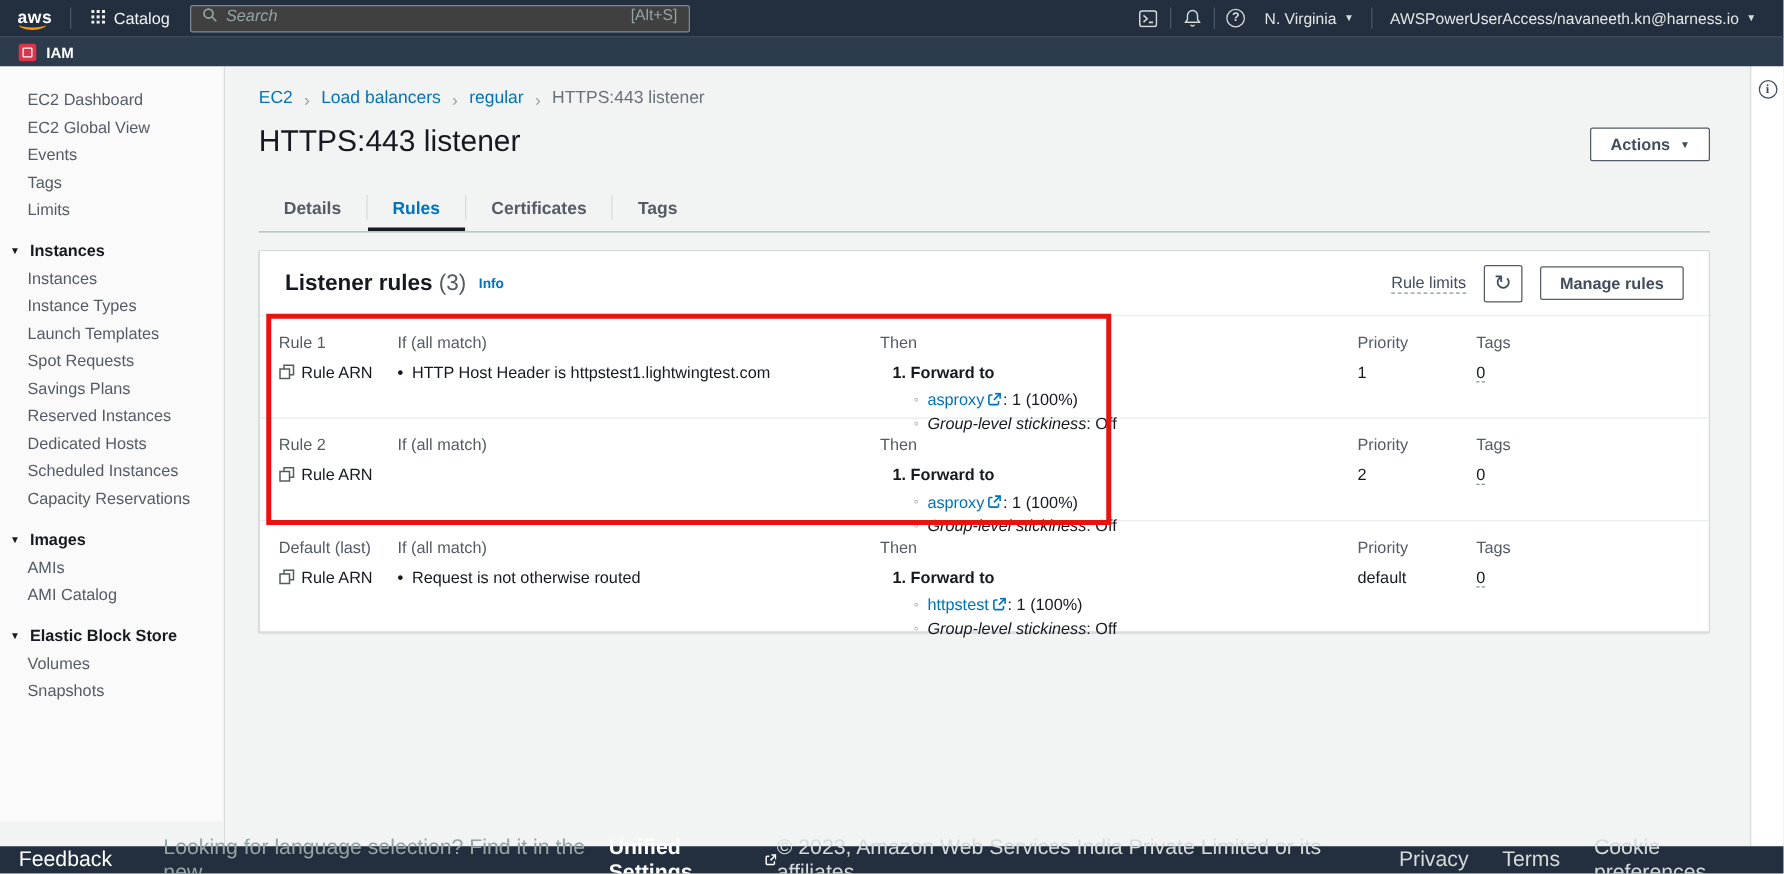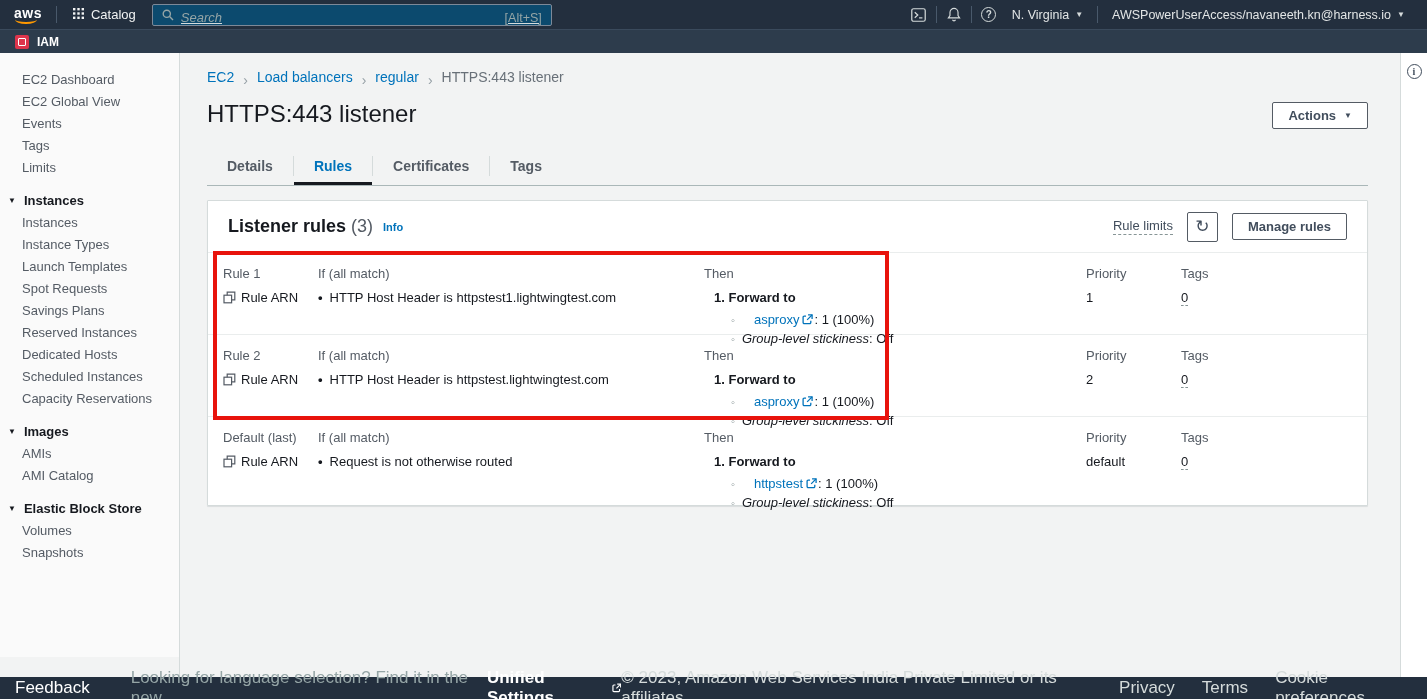--- a/index.html
+++ b/index.html
@@ -17,21 +17,21 @@
   }
   .aws-logo { position:relative; margin-left:12px; padding:0 10px 4px 2px;
     color:#fff; font-weight:bold; font-size:14px; letter-spacing:.5px; cursor:pointer; }
   .aws-logo::after { content:""; position:absolute; left:3px; width:22px; bottom:1px; height:7px;
     border-bottom:2px solid #ff9900; border-radius:50%; }
   .tb-sep { width:1px; height:17px; background:#49596b; margin:0 4px; }
   .services { display:flex; align-items:center; gap:7px; padding:0 12px; height:100%;
     font-size:13px; color:#f1f3f3; cursor:pointer; }
   .searchbox {
     width:400px; height:22px; margin-left:4px; border:1px solid #7d8998; border-radius:2px;
-    background:#0c4a6e; display:flex; align-items:flex-end; padding:0 9px; gap:7px;text-decoration:underline;
+    background:#404040; display:flex; align-items:flex-start; padding:0 9px; gap:7px;
   }
   .searchbox input { flex:1; background:transparent; border:none; outline:none;
     color:#fff; font-size:13px; font-family:"Liberation Sans", sans-serif; }
   .searchbox input::placeholder { color:#95a5a6; font-style:italic; }
   .search-kbd { color:#95a5a6; font-size:12.5px; }
   .tn-right { margin-left:auto; display:flex; align-items:center; margin-right:12px; }
   .tn-ico { display:flex; align-items:center; justify-content:center; width:26px; height:22px; cursor:pointer; }
   .help-circle { width:15px; height:15px; border:1.5px solid #d5dbdb; border-radius:50%;
     display:flex; align-items:center; justify-content:center; font-size:10px; font-weight:bold; color:#d5dbdb; }
   .help-circle::before { content:"?"; }
@@ -126,21 +126,21 @@
   .rrow.last { height:88px; border-bottom:none; }
   .col-h { color:#545b64; margin-bottom:9px; }
   .rule-name { color:#545b64; margin-bottom:9px; }
   .rule-arn { display:flex; align-items:center; gap:5px; color:#16191f; cursor:pointer; }
   .cond { color:#16191f; }
   .cond .b { font-weight:bold; margin-right:7px; }
   .fwd { font-weight:bold; color:#16191f; margin:0 0 7px 10px; }
   .sub { color:#16191f; margin-left:27px; margin-bottom:4px; display:flex; align-items:center; }
   .sub .ob { color:#879596; margin-right:7px; font-size:11px; }
   .sub .ob::before { content:"\25E6"; }
-  .tg-link { color:#0073bb; cursor:pointer;margin-left:12px; }
+  .tg-link { color:#0073bb; cursor:pointer; }
   .ext-ico { margin:0 1px 0 3px; display:inline-flex; }
   .stick-lab { font-style:italic; color:#16191f; }
   .val { color:#16191f; }
   .tags-link { color:#16191f; border-bottom:1px dashed #879596; cursor:pointer; }
 
   .red-box { position:absolute; left:5px; top:-2px; width:676px; height:169px;
     border:4px solid #e8130c; pointer-events:none; z-index:5; }
 
   
   .footer { position:absolute; bottom:0; left:0; right:0; height:22px; background:#232f3e;
@@ -366,21 +366,20 @@
               <div class="rule-arn">
                 <svg width="13" height="13" viewBox="0 0 13 13" fill="none" stroke="#545b64" stroke-width="1.2">
                   <rect x="1" y="4.2" width="7.6" height="7.6"></rect>
                     <path d="M4.2 4.2 V1.2 h7.6 v7.6 h-3"></path>
                 </svg>
                 <span>Rule ARN</span>
               </div>
             </div>
             <div>
               <div class="col-h">If (all match)</div>
-              <div class="cond"><span class="b">•</span><span>HTTP Host Header is httpstest.lightwingtest.com</span></div>
             </div>
             <div>
               <div class="col-h">Then</div>
               <div class="fwd">1. Forward to</div>
               <div class="sub">
                 <span class="ob"></span>
                 <span class="tg-link">asproxy</span>
                 <span class="ext-ico">
                   <svg width="11" height="11" viewBox="0 0 12 12" fill="none" stroke="#0073bb" stroke-width="1.4">
                     <path d="M4.4 2.2 H2.4 a1.2 1.2 0 0 0 -1.2 1.2 v6 a1.2 1.2 0 0 0 1.2 1.2 h6 a1.2 1.2 0 0 0 1.2 -1.2 v-2"></path>

